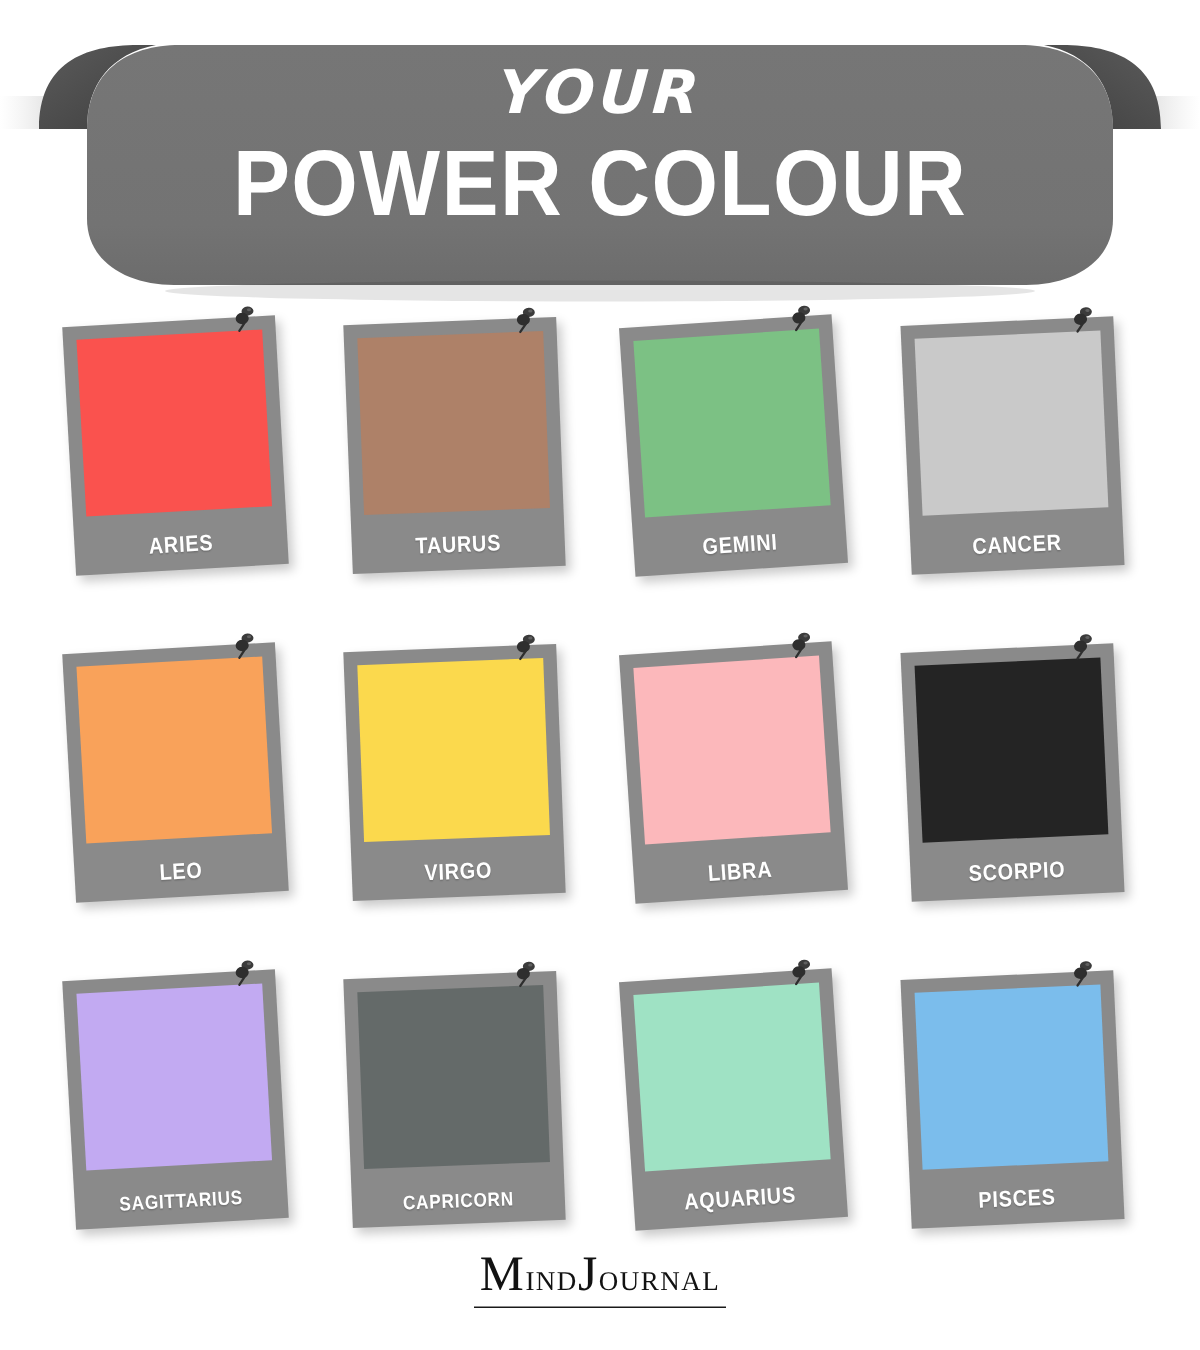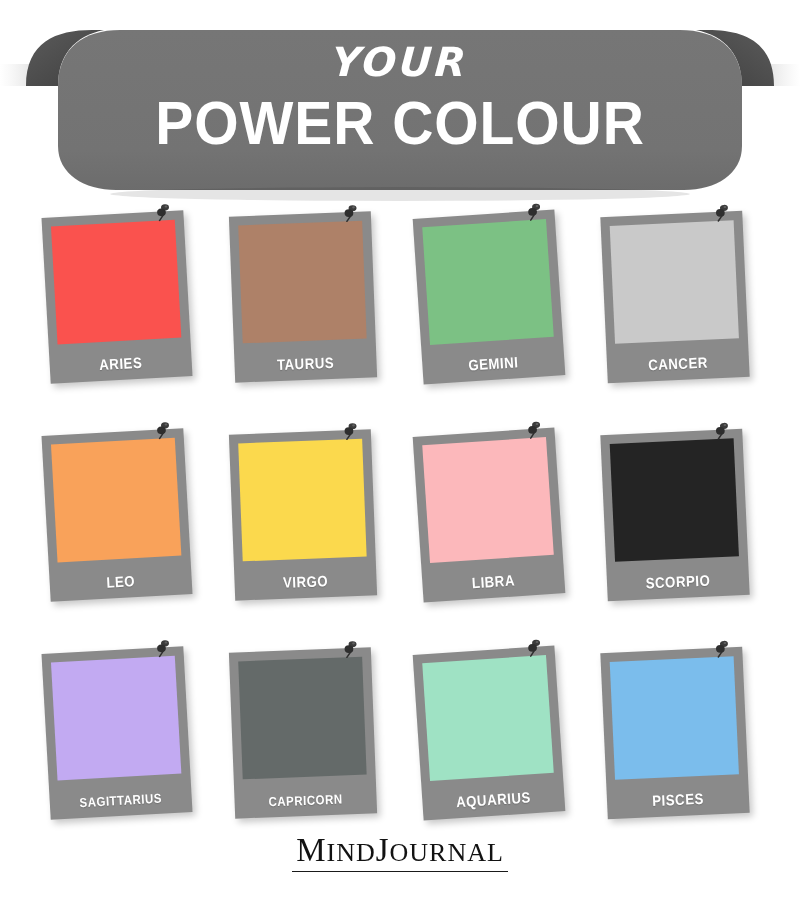--- a/index.html
+++ b/index.html
@@ -149,21 +149,21 @@
     display: inline-block;
     font-family: "Liberation Serif", "DejaVu Serif", serif;
     font-size: 33px;
     color: #121212;
     letter-spacing: 1px;
     line-height: 1.05;
     border-bottom: 1.5px solid #1a1a1a;
     padding: 0 4px 3px 4px;
   }
   .logo .cap { font-size: 33px; }
-  .logo .sm  { font-size: 26px; }
+  .logo .sm  { font-size: 18px; }
 </style>
 </head>
 <body>
 
 <div class="page">
 
   <div class="banner-wrap">
     <svg class="banner-svg" viewBox="0 0 800 175">
       <defs>
         <linearGradient id="bodyGrad" x1="0" y1="0" x2="0" y2="1">

